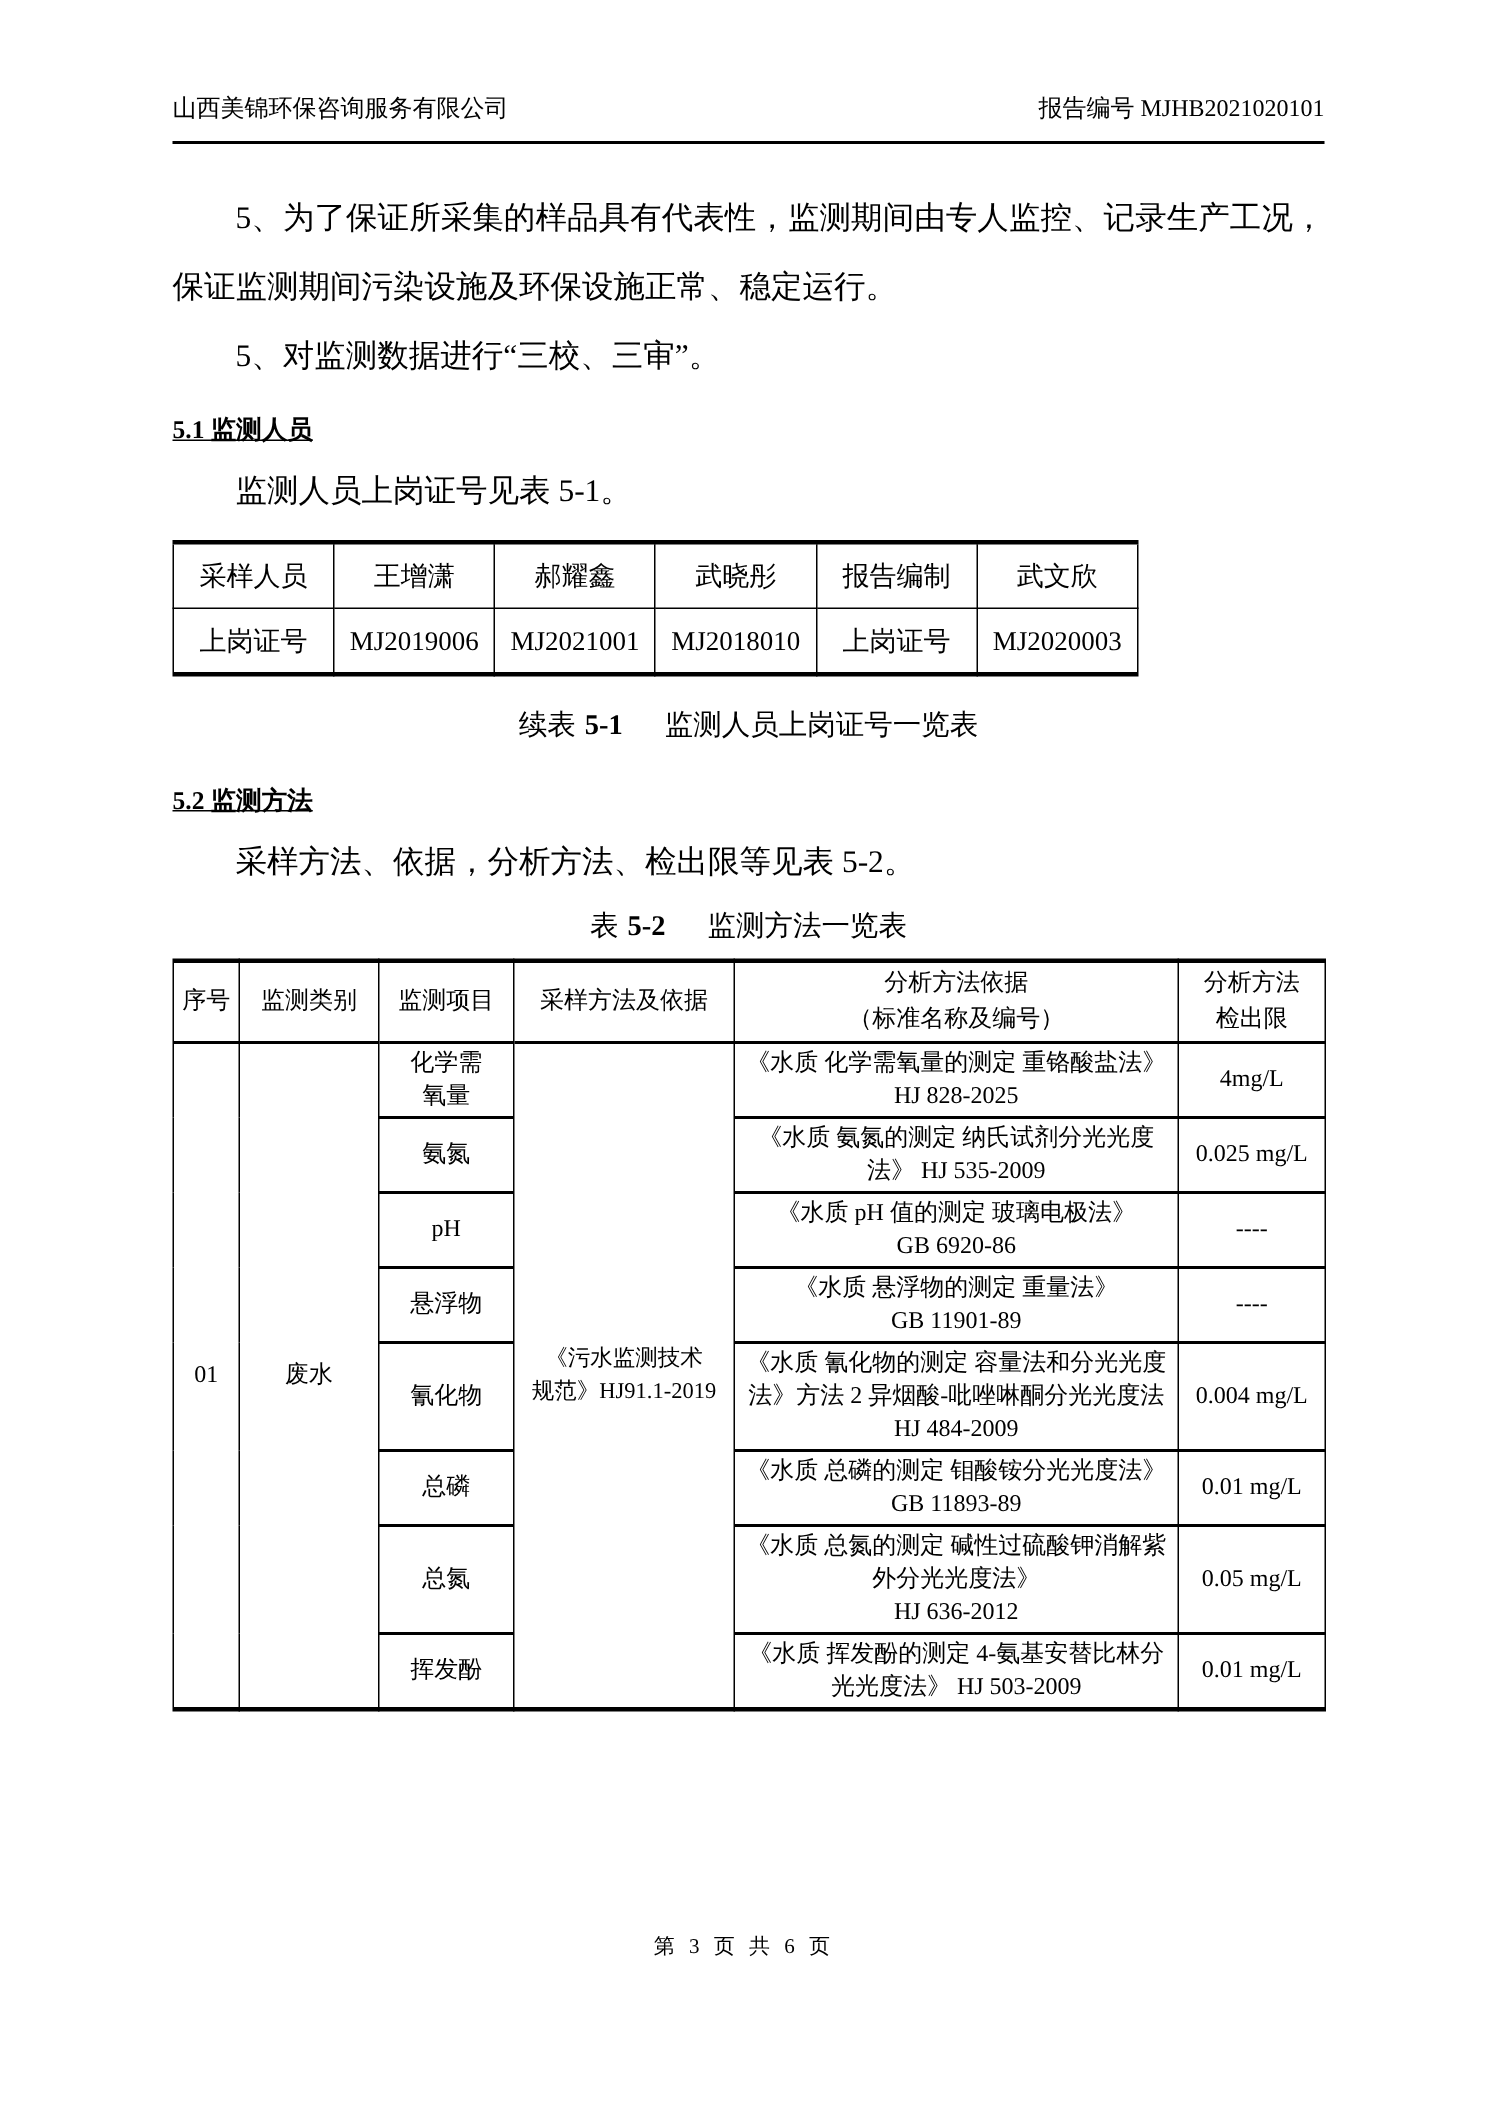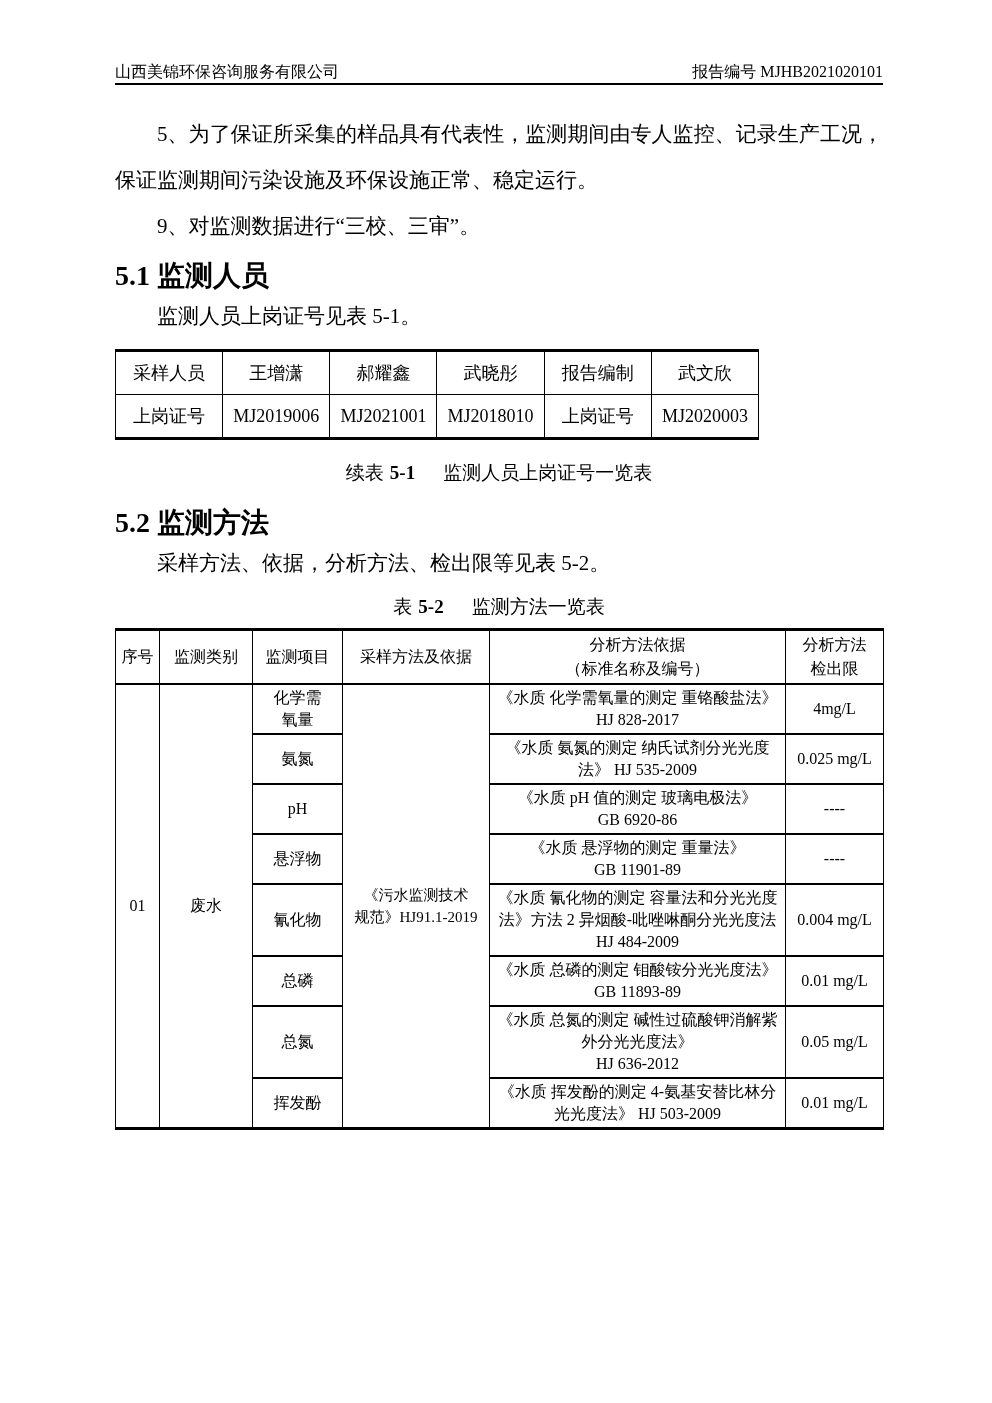--- a/index.html
+++ b/index.html
@@ -4,28 +4,28 @@
 <style>
   * { margin:0; padding:0; box-sizing:border-box; }
   html,body { background:#e8e8e8; }
   .page {
     width:992px; height:1403px; margin:0 auto; background:#ffffff; color:#000;
     font-family:"Liberation Serif","DejaVu Serif",serif;
     padding:62px 109px 0 115px; position:relative; overflow:hidden;
   }
   .hdr {
     display:flex; justify-content:space-between; align-items:flex-end;
-    font-size:16px; border-bottom:2px solid #000;
+    font-size:16px; padding-bottom:11px; border-bottom:2px solid #000;
   }
   .para {
     font-size:21px; line-height:46px; text-indent:2em; text-align:justify;
   }
   .mt28 { margin-top:26px; }
   .sec-heading {
-    font-size:28px; font-weight:bold; margin-top:10px; line-height:34px;
+    font-size:17px; font-weight:bold; margin-top:10px; line-height:34px;text-decoration:underline;
   }
   .caption { text-align:center; font-size:19px; margin-top:8px; line-height:26px; }
   .cap-num { font-weight:bold; margin-left:6px; }
   .cap-title { margin-left:28px; }
   table { border-collapse:collapse; width:644px; table-layout:fixed; }
   .t51 {
     margin-top:10px; border-top:3px solid #000; border-bottom:3px solid #000;
     font-size:18px;
   }
   .t51 td {
@@ -54,21 +54,21 @@
 <body>
 
 <div class="page">
 
   <div class="hdr">
     <span>山西美锦环保咨询服务有限公司</span>
     <span>报告编号 MJHB2021020101</span>
   </div>
 
   <p class="para mt28">5、为了保证所采集的样品具有代表性，监测期间由专人监控、记录生产工况，保证监测期间污染设施及环保设施正常、稳定运行。</p>
-  <p class="para">9、对监测数据进行“三校、三审”。</p>
+  <p class="para">5、对监测数据进行“三校、三审”。</p>
 
   <div class="sec-heading">5.1 监测人员</div>
   <p class="para">监测人员上岗证号见表 5-1。</p>
 
 
   <table class="t51">
     <tbody>
         <tr>
       <td>采样人员</td>
       <td>王增潇</td>
@@ -120,21 +120,21 @@
       <th>分析方法
 检出限</th>
     </tr>
     <tr style="height:46px">
       <td rowspan="8">01</td>
       <td rowspan="8">废水</td>
       <td>化学需
 氧量</td>
       <td rowspan="8" class="samp">《污水监测技术
 规范》HJ91.1-2019</td>
-      <td>《水质 化学需氧量的测定 重铬酸盐法》HJ 828-2017</td>
+      <td>《水质 化学需氧量的测定 重铬酸盐法》HJ 828-2025</td>
       <td>4mg/L</td>
     </tr>
     <tr style="height:46px">
       <td>氨氮</td>
       <td>《水质 氨氮的测定 纳氏试剂分光光度法》 HJ 535-2009</td>
       <td>0.025 mg/L</td>
     </tr>
     <tr style="height:44px">
       <td>pH</td>
       <td>《水质 pH 值的测定 玻璃电极法》
@@ -164,14 +164,17 @@
       <td>0.05 mg/L</td>
     </tr>
     <tr style="height:46px">
       <td>挥发酚</td>
       <td>《水质 挥发酚的测定 4-氨基安替比林分光光度法》 HJ 503-2009</td>
       <td>0.01 mg/L</td>
     </tr>
   </tbody>
     </table>
 
+  <div class="footer">
+    <span>第 3 页 共 6 页</span>
+  </div>
 
 </div>
 
 </body></html>

